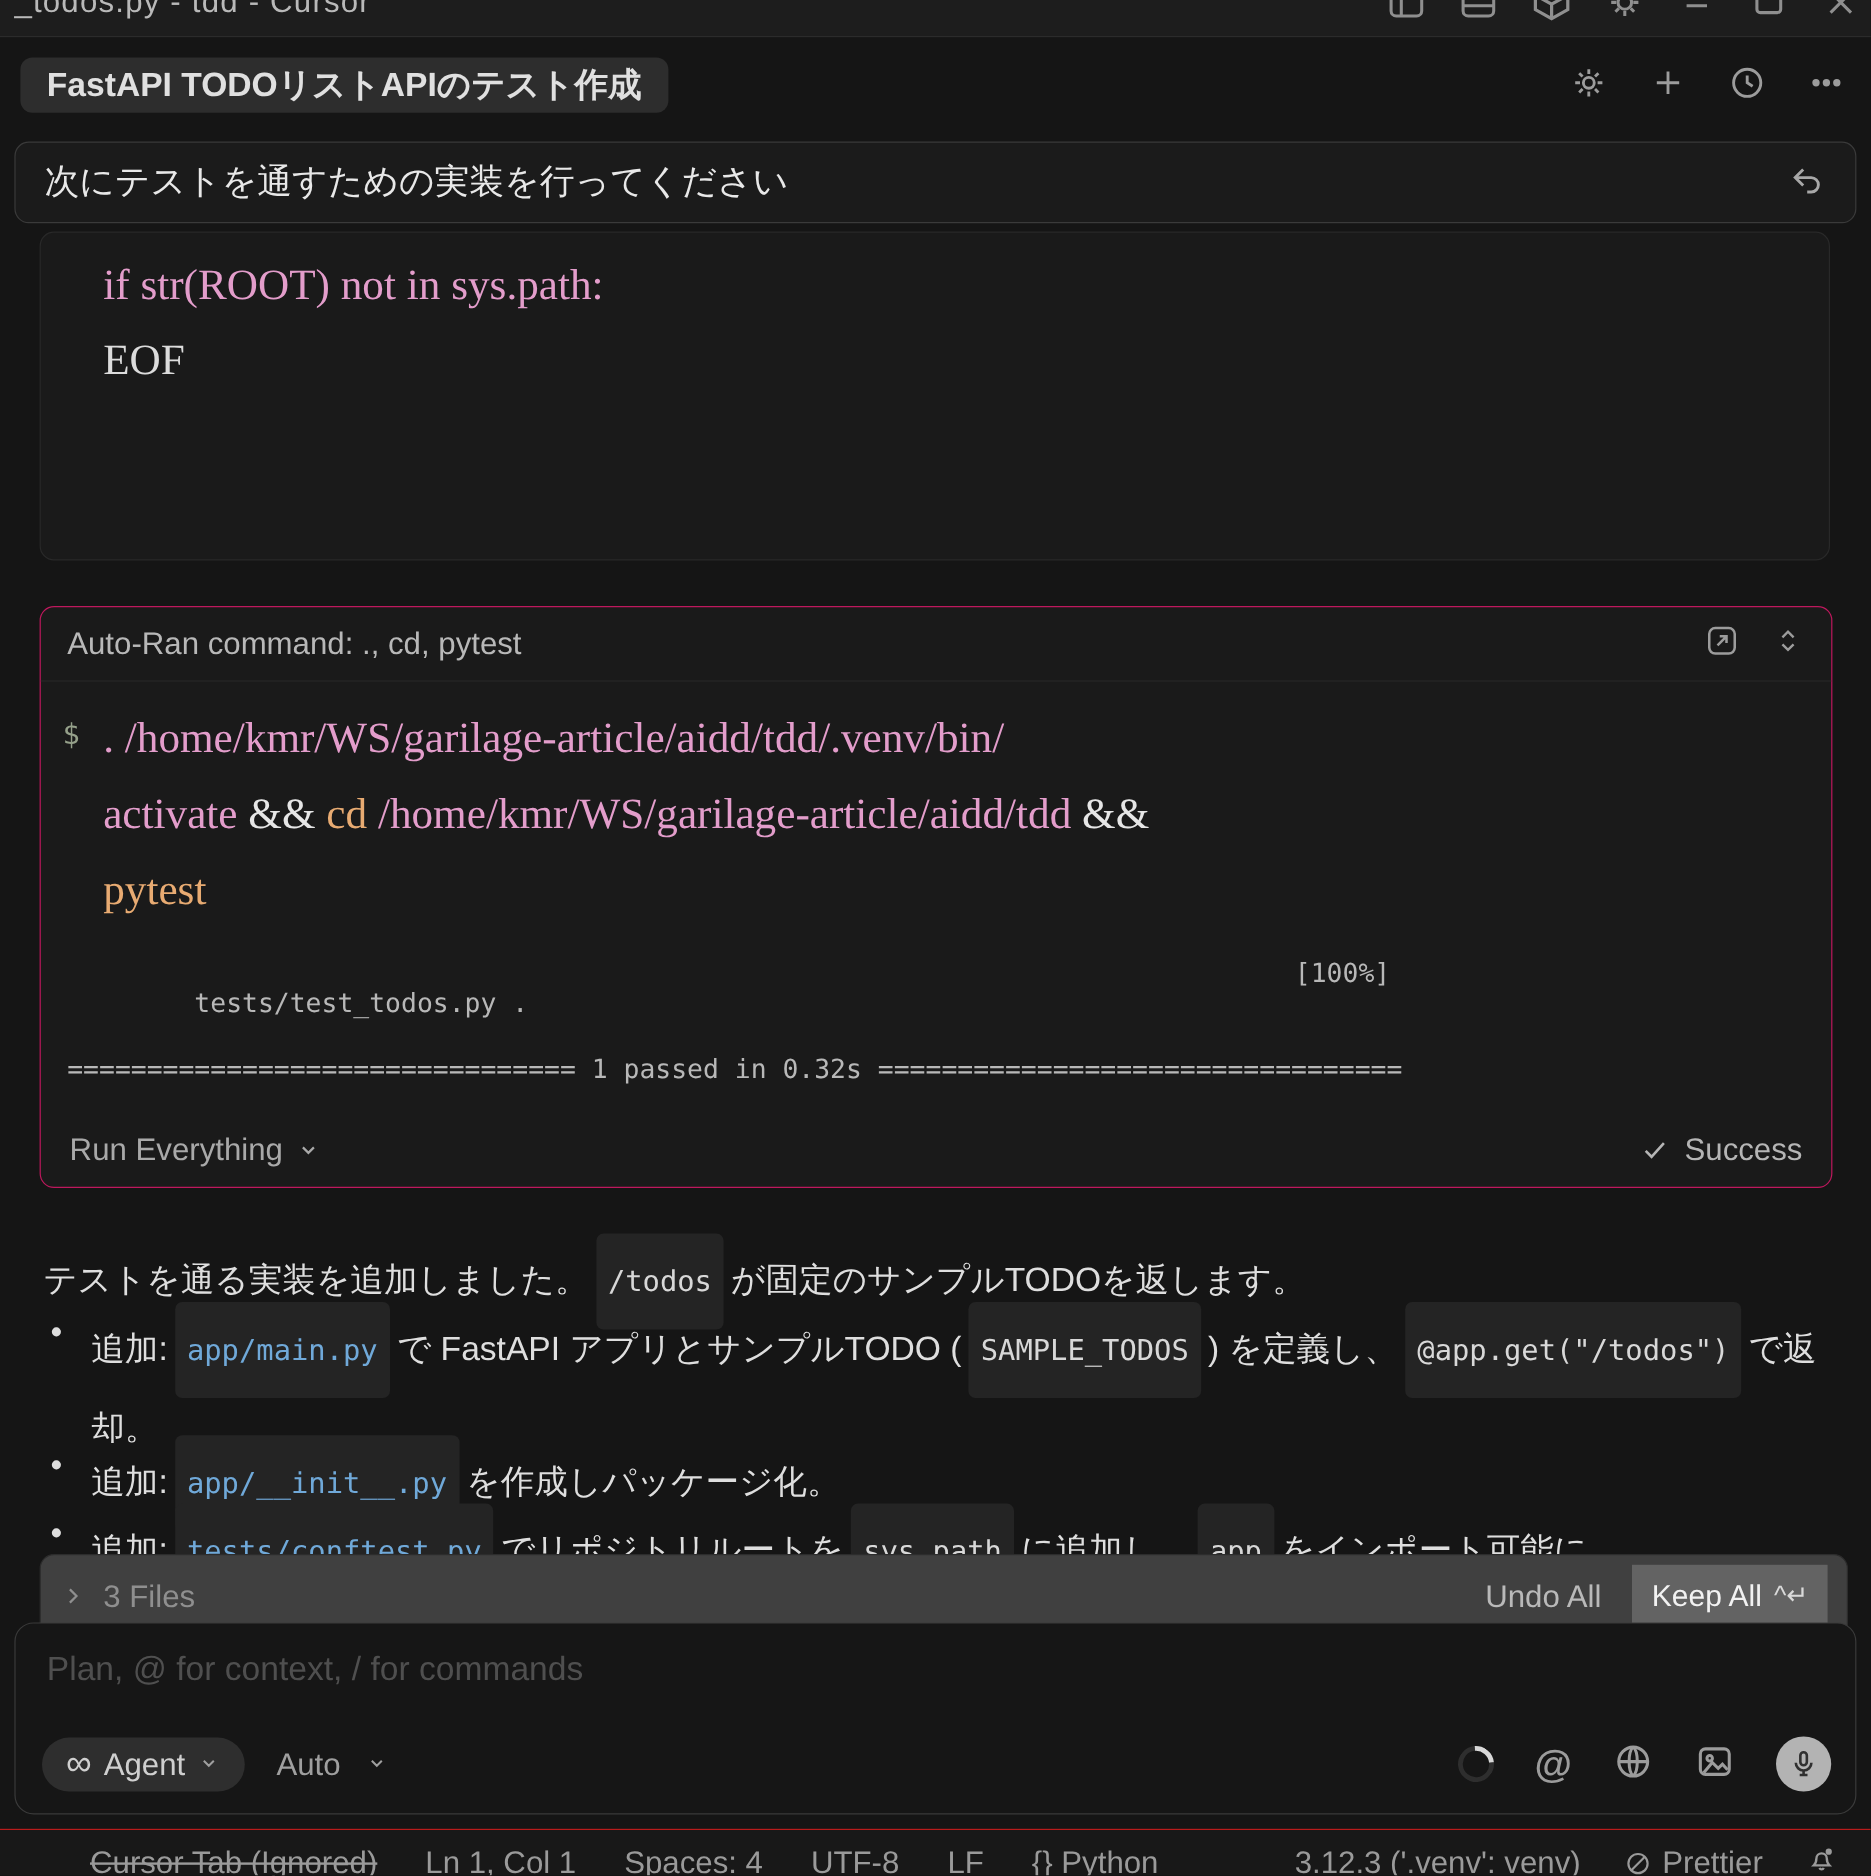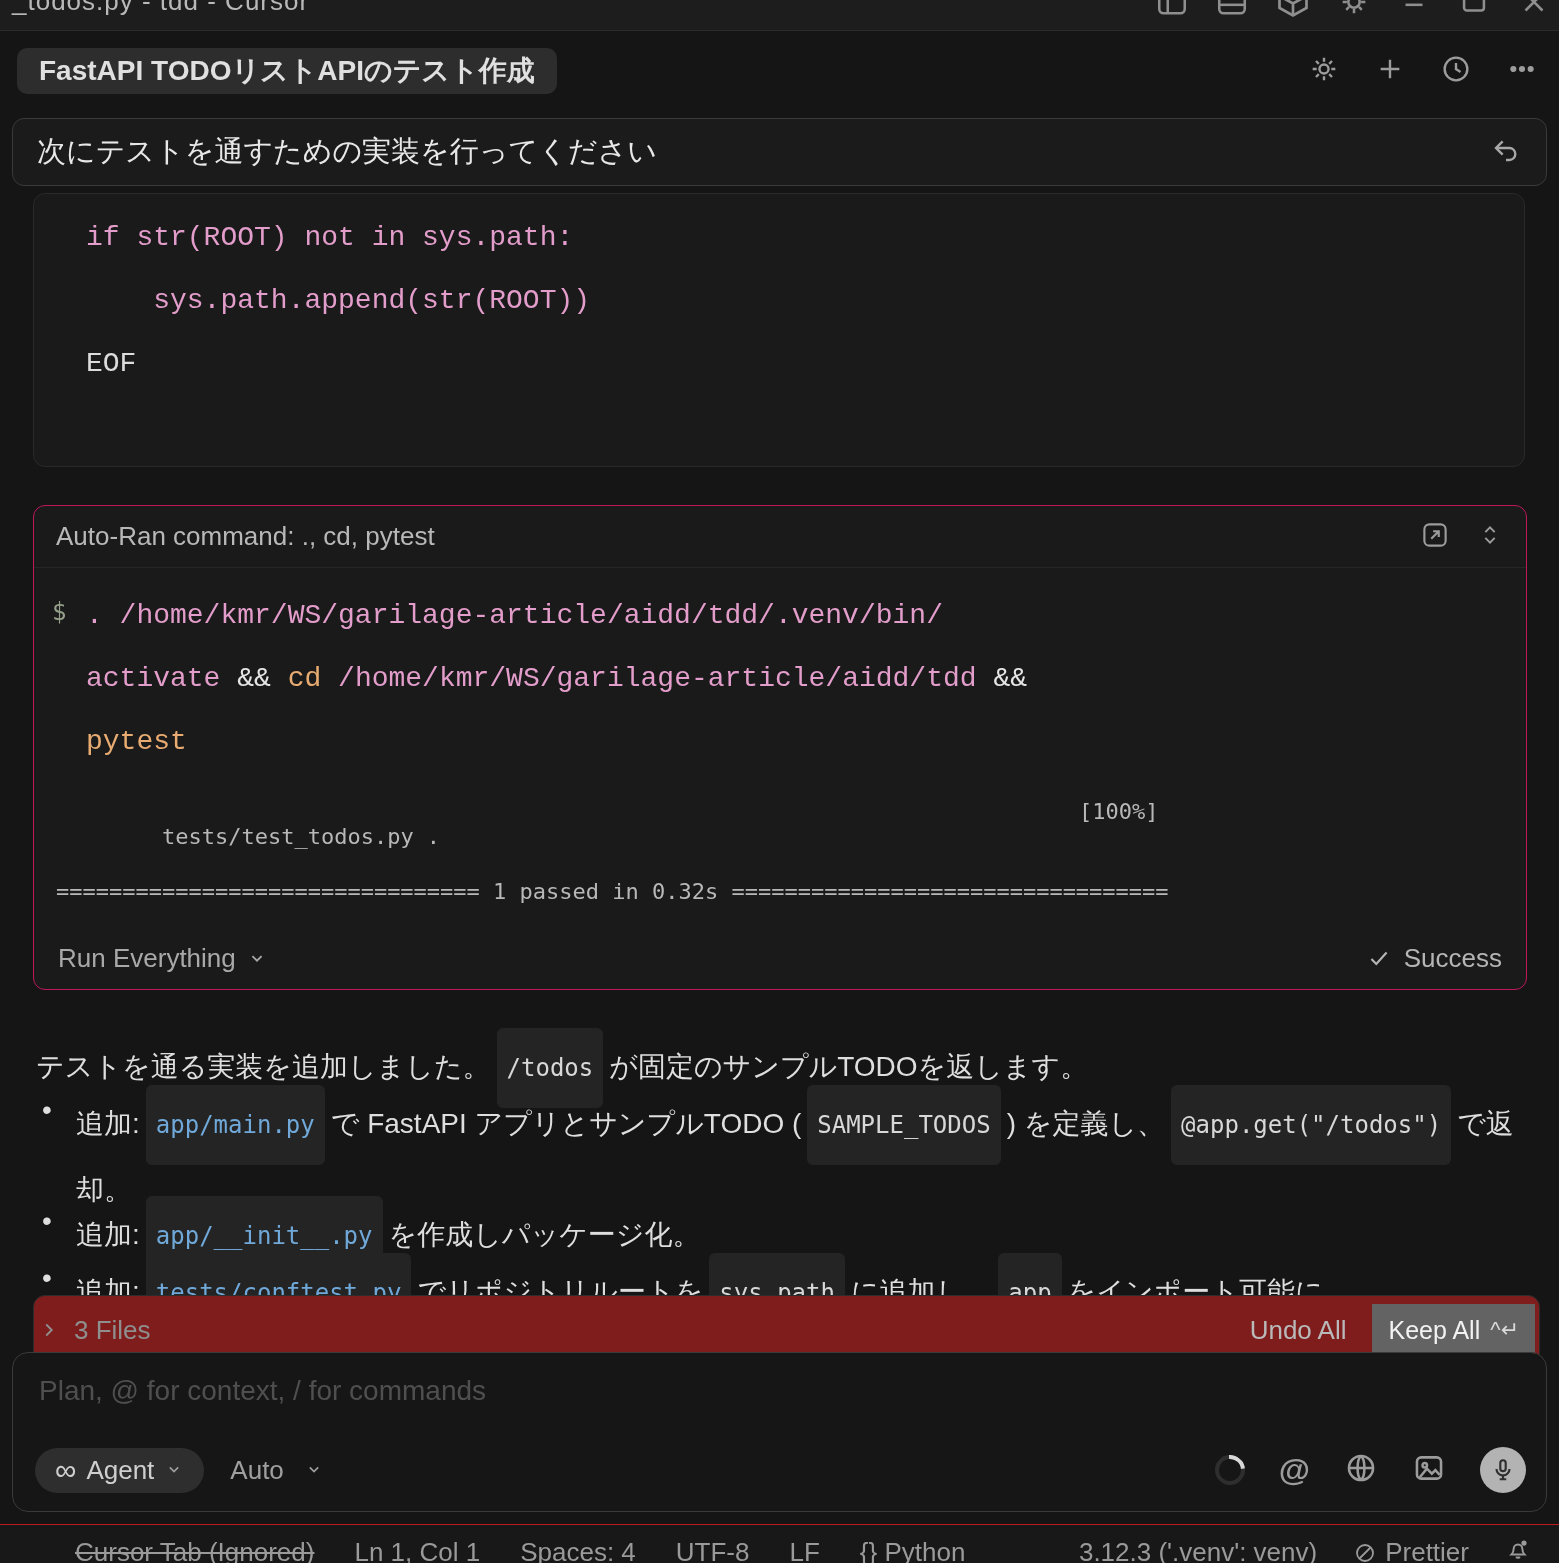--- a/index.html
+++ b/index.html
@@ -24,21 +24,21 @@
 
   
   #user-msg { left:12px; top:118px; width:1535px; height:68px; background:#1b1b1b;
     border:1px solid #3a3a3a; border-radius:12px; display:flex; align-items:center; padding:0 24px; }
   #user-msg .txt { color:#e8e8e8; font-size:29px; flex:1; }
   #user-msg svg { stroke:#a8a8a8; fill:none; stroke-width:1.8; }
 
   
   #code-card { left:33px; top:193px; width:1492px; height:274px; background:#1a1a1a;
     border:1px solid #292929; border-radius:12px; padding:12px 0 0 52px; }
-  .mono-big { font-family:Liberation Mono, monospace; font-size:28px; line-height:63px; white-space:pre; }
+  .mono-big { font-family:Liberation Serif, serif; font-size:36px; line-height:63px; white-space:pre; }
   .pink { color:#e39dcb; }
   .orange { color:#e8ab72; }
   .plain { color:#dcdcdc; }
   .white { color:#e6e6e6; }
 
   
   #term-card { left:33px; top:505px; width:1494px; height:485px; background:#1a1a1a;
     border:1px solid #be185d; border-radius:12px; }
   #term-head { height:62px; border-bottom:1px solid #262626; display:flex; align-items:center; padding:0 22px; }
   #term-head .label { color:#b8b8b8; font-size:26px; flex:1; }
@@ -63,22 +63,22 @@
   .chip { display:inline-block; background:#242424; border-radius:6px; padding:15px 10px;
     font-family:"DejaVu Sans Mono",monospace; font-size:24px; color:#d8d8d8; margin:0 6px; vertical-align:baseline; }
   .chip.link { color:#70a9d9; cursor:pointer; }
   .bullet { position:absolute; left:42px; width:1480px; padding-left:34px; }
   .bullet .dot { position:absolute; left:0; top:0; color:#dedede; }
   #bullet-1 { top:1085px; }
   #bullet-2 { top:1196px; }
   #bullet-3 { top:1253px; }
 
   
-  #files-bar { left:33px; top:1295px; width:1507px; height:70px; background:#7f1d1d;
-    border:1px solid #2c2c2c; border-radius:12px 12px 0 0; display:flex; align-items:center; padding:0 4px; }
+  #files-bar { left:33px; top:1295px; width:1507px; height:70px; background:#404040;
+    border:1px solid #2c2c2c; border-radius:12px 12px 0 0; display:flex; align-items:center; padding:0 16px; }
   #files-bar .left { display:flex; align-items:center; gap:14px; color:#8f8f8f; font-size:26px; cursor:pointer; }
   #files-bar svg { stroke:#8f8f8f; fill:none; stroke-width:2; }
   #files-bar .right { margin-left:auto; display:flex; align-items:center; gap:26px; }
   #undo-all { color:#b9b9b9; font-size:26px; cursor:pointer; }
   #keep-all { background:#636363; border-radius:0; height:52px; display:flex; align-items:center;
     padding:0 16px; gap:10px; color:#f2f2f2; font-size:25px; cursor:pointer; }
   #keep-all .kbd { color:#d9d9d9; font-size:22px; }
 
   
   #composer { left:12px; top:1352px; width:1535px; height:160px; background:#161616;
@@ -178,21 +178,20 @@
   <div id="user-msg" class="abs">
     <span class="txt">次にテストを通すための実装を行ってください</span>
     <span><svg width="32" height="32" viewBox="0 0 24 24">
           <path d="M9.5 5.5 L4.5 10.5 L9.5 15.5"></path>
           <path d="M4.5 10.5 H14.5 a4.5 4.5 0 0 1 0 9 H12"></path>
         </svg></span>
   </div>
 
   <div id="code-card" class="abs">
     <div class="mono-big pink">if str(ROOT) not in sys.path:</div>
-    <div class="mono-big pink">    sys.path.append(str(ROOT))</div>
     <div class="mono-big plain">EOF</div>
   </div>
 
   <div id="term-card" class="abs">
     <div id="term-head">
       <span class="label">Auto-Ran command: ., cd, pytest</span>
       <span style="display:flex;gap:26px;align-items:center;">
         <span><svg width="30" height="30" viewBox="0 0 24 24">
               <rect x="3.5" y="3.5" width="17" height="17" rx="4"></rect>
               <path d="M9 15 L15 9 M10.5 9 H15 V13.5"></path>

